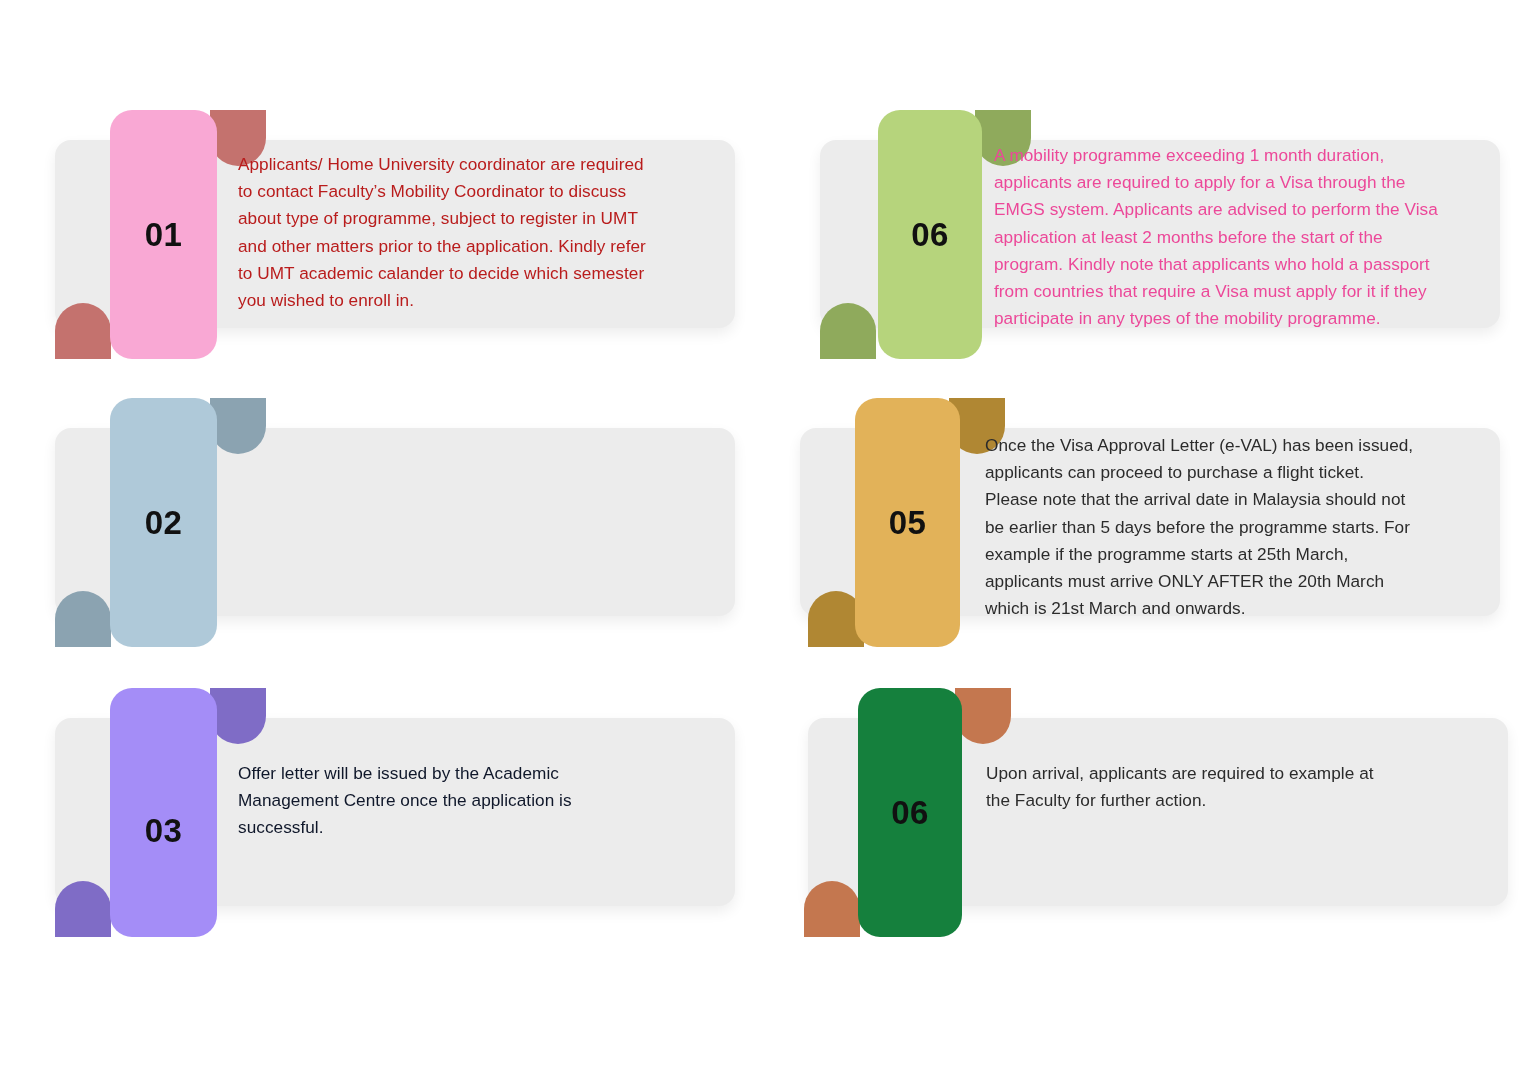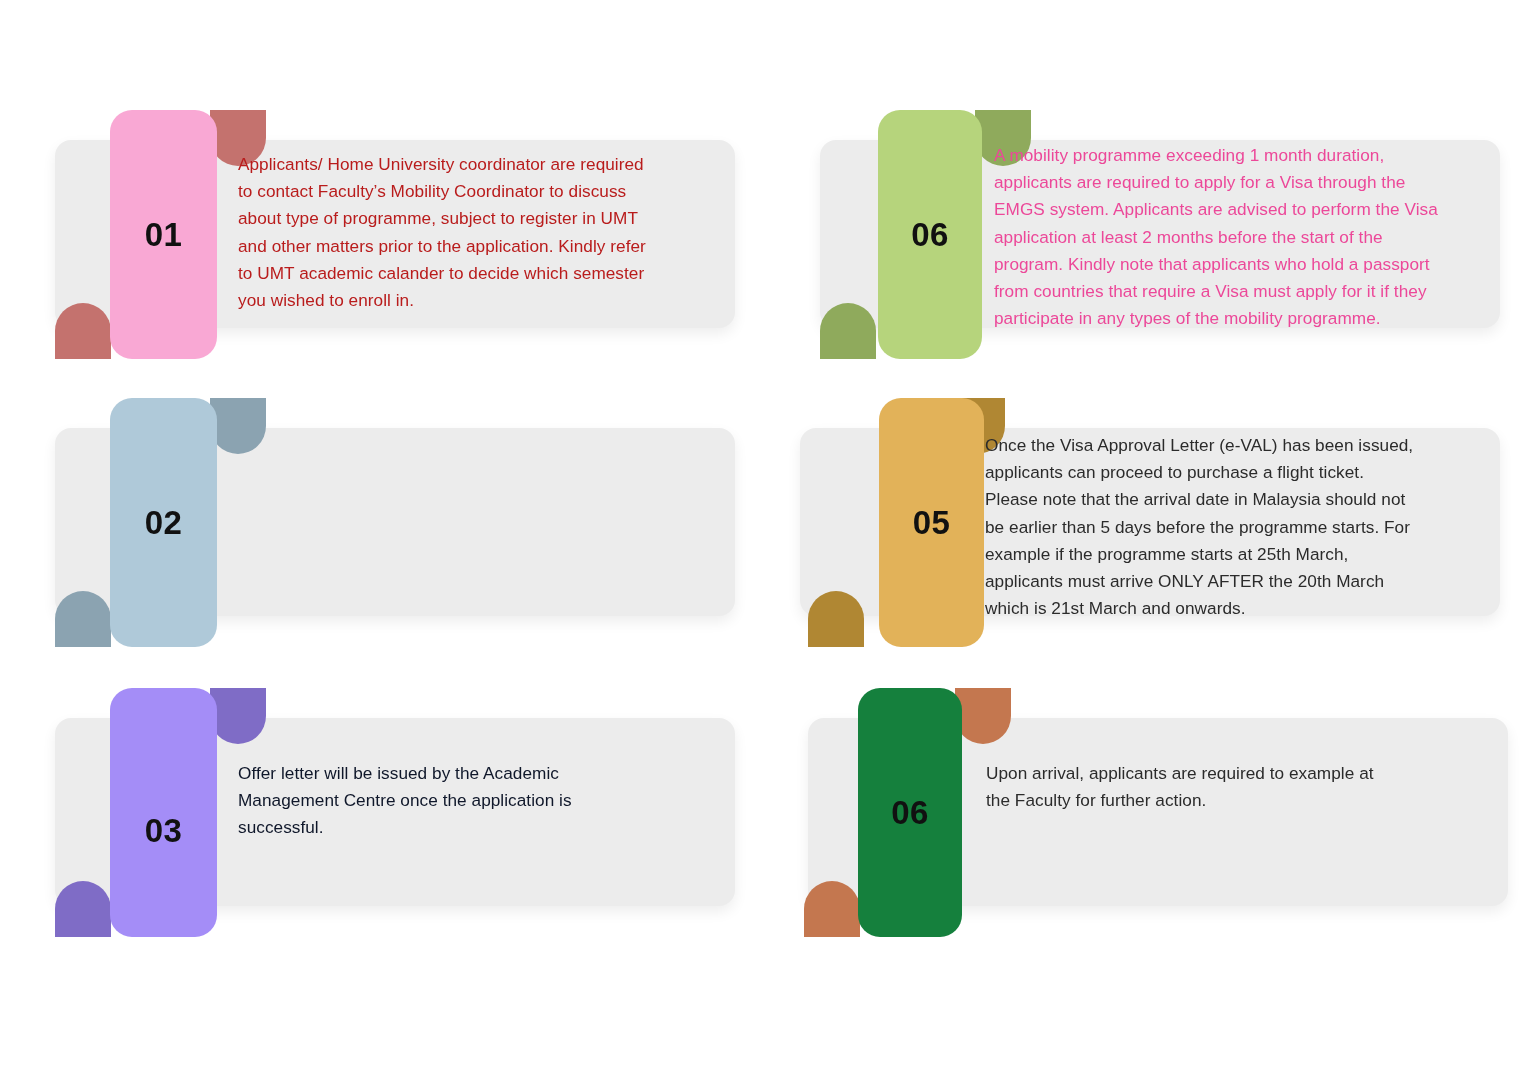--- a/index.html
+++ b/index.html
@@ -126,21 +126,21 @@
 application at least 2 months before the start of the
 program. Kindly note that applicants who hold a passport
 from countries that require a Visa must apply for it if they
 participate in any types of the mobility programme.</div>
   </div>
 
   <div class="card" style="left:800px; top:398px; width:710px; height:245px;">
     <div class="panel" style="left: 0px; top: 30px; width: 700px; height: 188px; background: rgb(236, 236, 236);"></div>
     <div class="fold fold-top" style="left: 149px; top: 0px; background: rgb(176, 135, 51);"></div>
     <div class="fold fold-bottom" style="left: 8px; top: 193px; background: rgb(176, 135, 51);"></div>
-    <div class="ribbon" style="left: 55px; top: 0px; width: 105px; height: 249px; background: rgb(226, 178, 89); margin-left: 24px;">
+    <div class="ribbon" style="left: 55px; top: 0px; width: 105px; height: 249px; background: rgb(226, 178, 89);">
       <span class="ribbon-number" style="color: rgb(17, 17, 17);">05</span>
     </div>
     <div class="body-text" style="left: 185px; top: 34px; width: 505px; color: rgb(43, 43, 43);">Once the Visa Approval Letter (e-VAL) has been issued,
 applicants can proceed to purchase a flight ticket.
 Please note that the arrival date in Malaysia should not
 be earlier than 5 days before the programme starts. For
 example if the programme starts at 25th March,
 applicants must arrive ONLY AFTER the 20th March
 which is 21st March and onwards.</div>
   </div>

